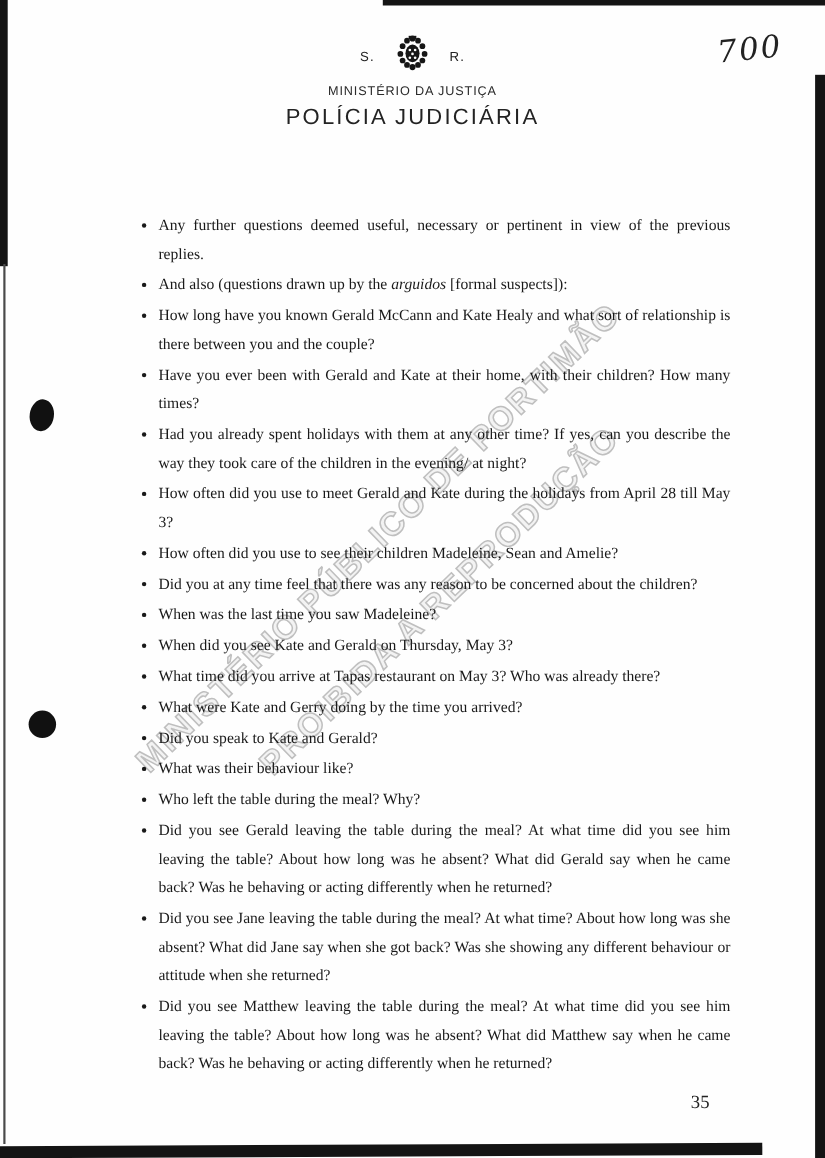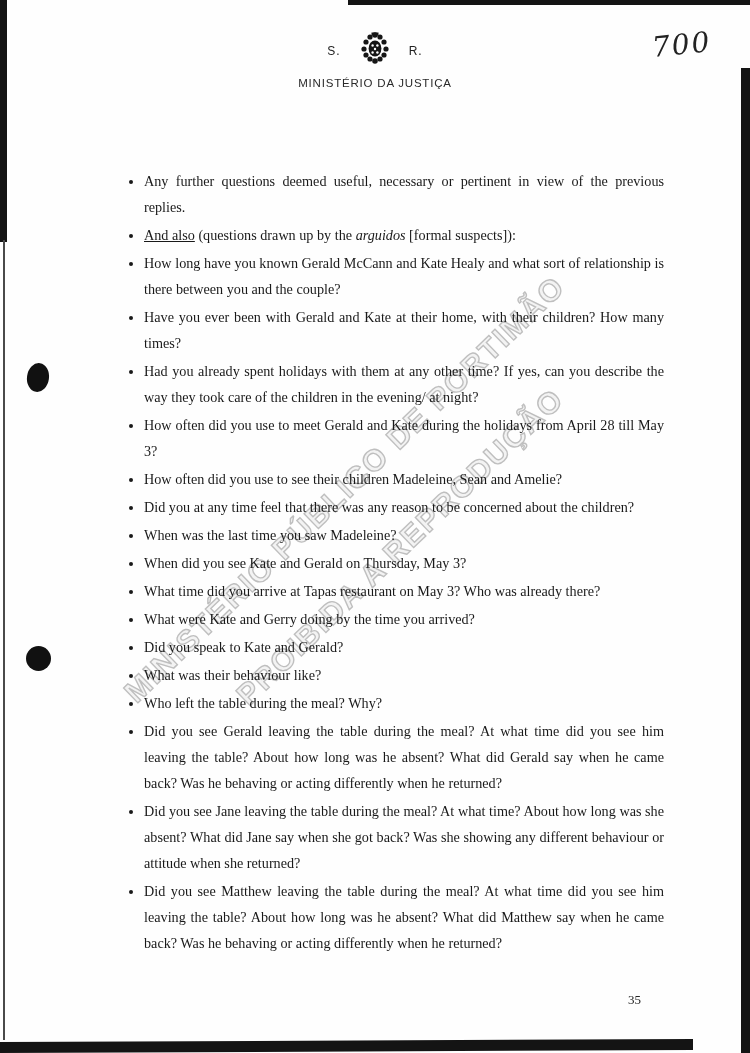--- a/index.html
+++ b/index.html
@@ -35,30 +35,30 @@
     position:absolute;left:50px;top:438px;width:645px;
     transform:rotate(-44deg);
     text-align:center;line-height:80px;white-space:nowrap;
     font-family:"Liberation Sans", sans-serif;font-weight:bold;
     font-size:30px;letter-spacing:2px;
     color:rgba(120,120,120,0.08);
     -webkit-text-stroke:1.4px #bfbfbf;
     z-index:1;pointer-events:none;
   }
   
-  .questions-wrap{position:absolute;left:118px;top:168px;width:546px;z-index:2;}
+  .questions-wrap{position:absolute;left:118px;top:192px;width:546px;z-index:2;}
   ul.questions{margin:0;padding:0 0 0 26px;list-style:disc;}
   ul.questions li{
     font-size:14.2px;line-height:26px;text-align:justify;
     margin-bottom:2px;color:#191919;
   }
-  .u{text-decoration:underline;}
+  .u{}
   .i{font-style:italic;margin-top:36px;}
   
-  .page-number{position:absolute;left:628px;top:992px;font-size:13px;color:#222;}
+  .page-number{position:absolute;left:628px;top:992px;font-size:17px;color:#222;}
 </style>
 </head>
 <body>
 
 <div class="edge" id="top-strip"></div>
 <div class="edge" id="left-strip"></div>
 <div id="left-thinline" class="edge"></div>
 <div class="edge" id="right-bar"></div>
 <div class="edge" id="bottom-bar"></div>
 <div class="hole" id="hole-1"></div>
@@ -92,20 +92,21 @@
             <circle cx="23.4" cy="13.5" r="1.2"></circle>
           <circle cx="21" cy="17" r="1.2"></circle>
             <circle cx="18.6" cy="20.5" r="1.2"></circle>
           <circle cx="23.4" cy="20.5" r="1.2"></circle>
         </g>
       </svg>
     </span>
     <span class="crest-initial">R.</span>
   </div>
   <div class="ministry">MINISTÉRIO DA JUSTIÇA</div>
+  <div class="pj-title">POLÍCIA JUDICIÁRIA</div>
 </div>
 
 <div class="watermark">
   <div>MINISTÉRIO PÚBLICO DE PORTIMÃO</div>
   <div>PROIBIDA A REPRODUÇÃO</div>
 </div>
 
 <div class="questions-wrap">
   <ul class="questions">
       <li><span>Any further questions deemed useful, necessary or pertinent in view of the previous replies.</span></li>

